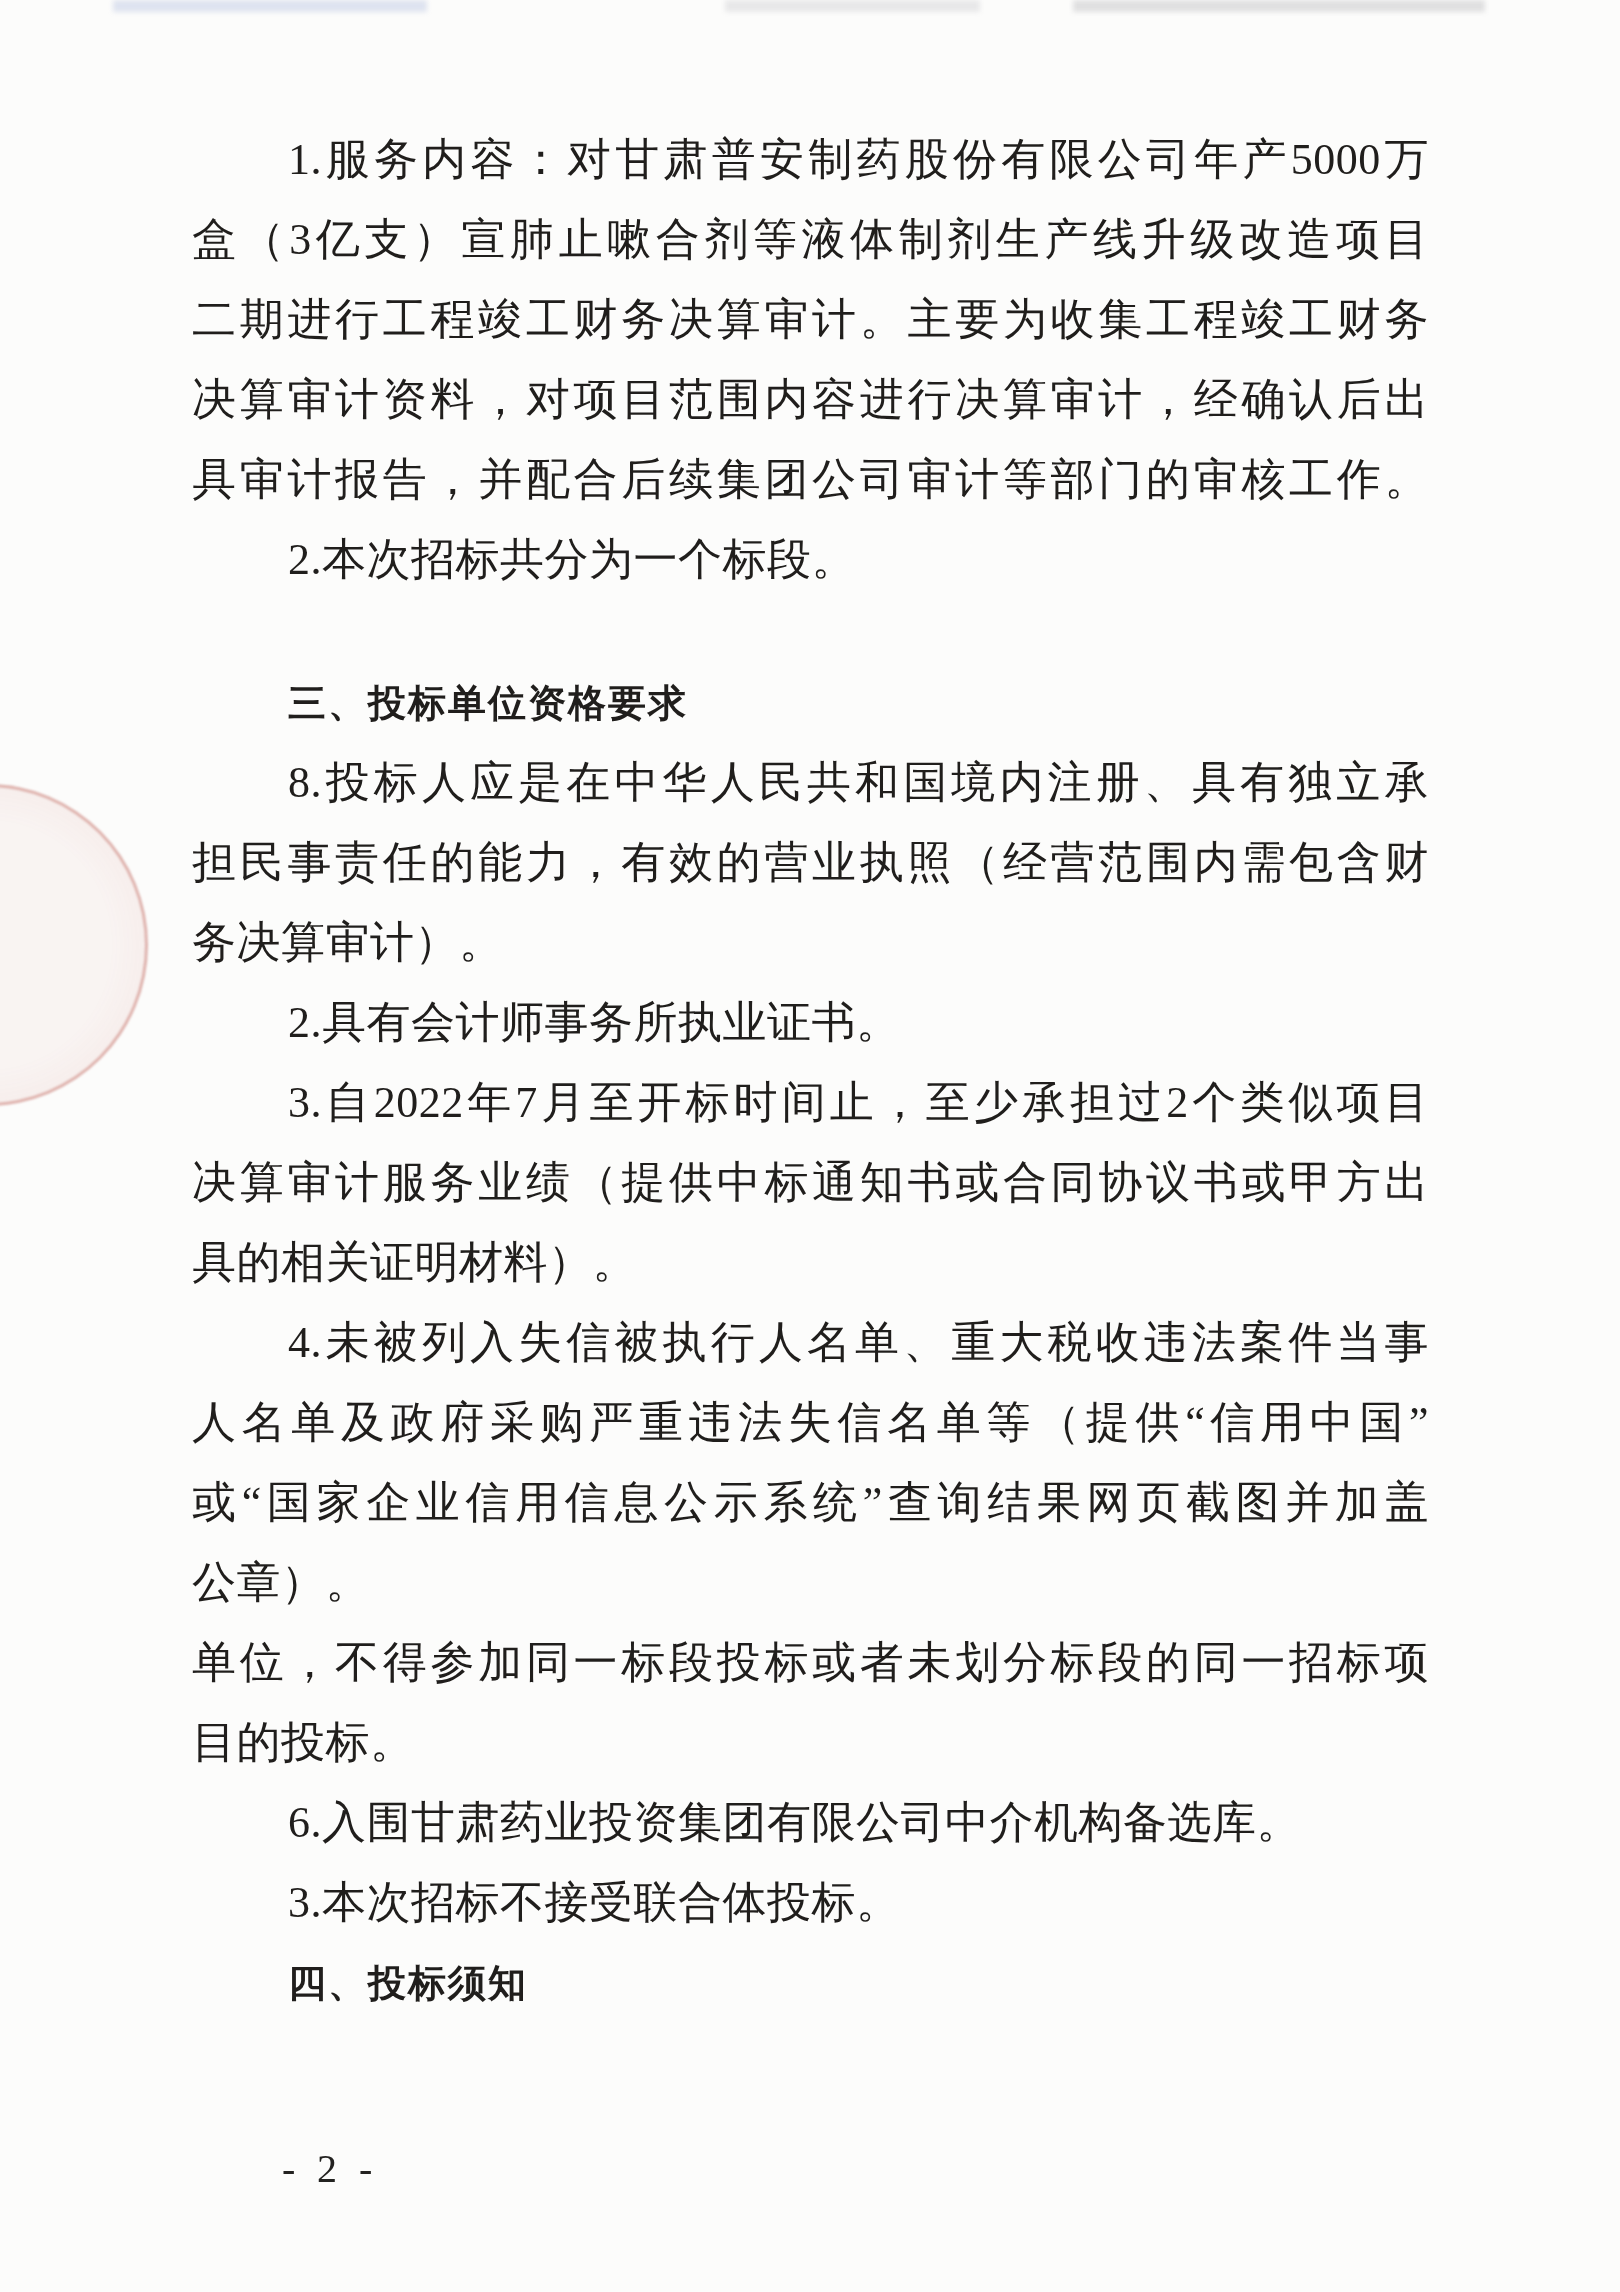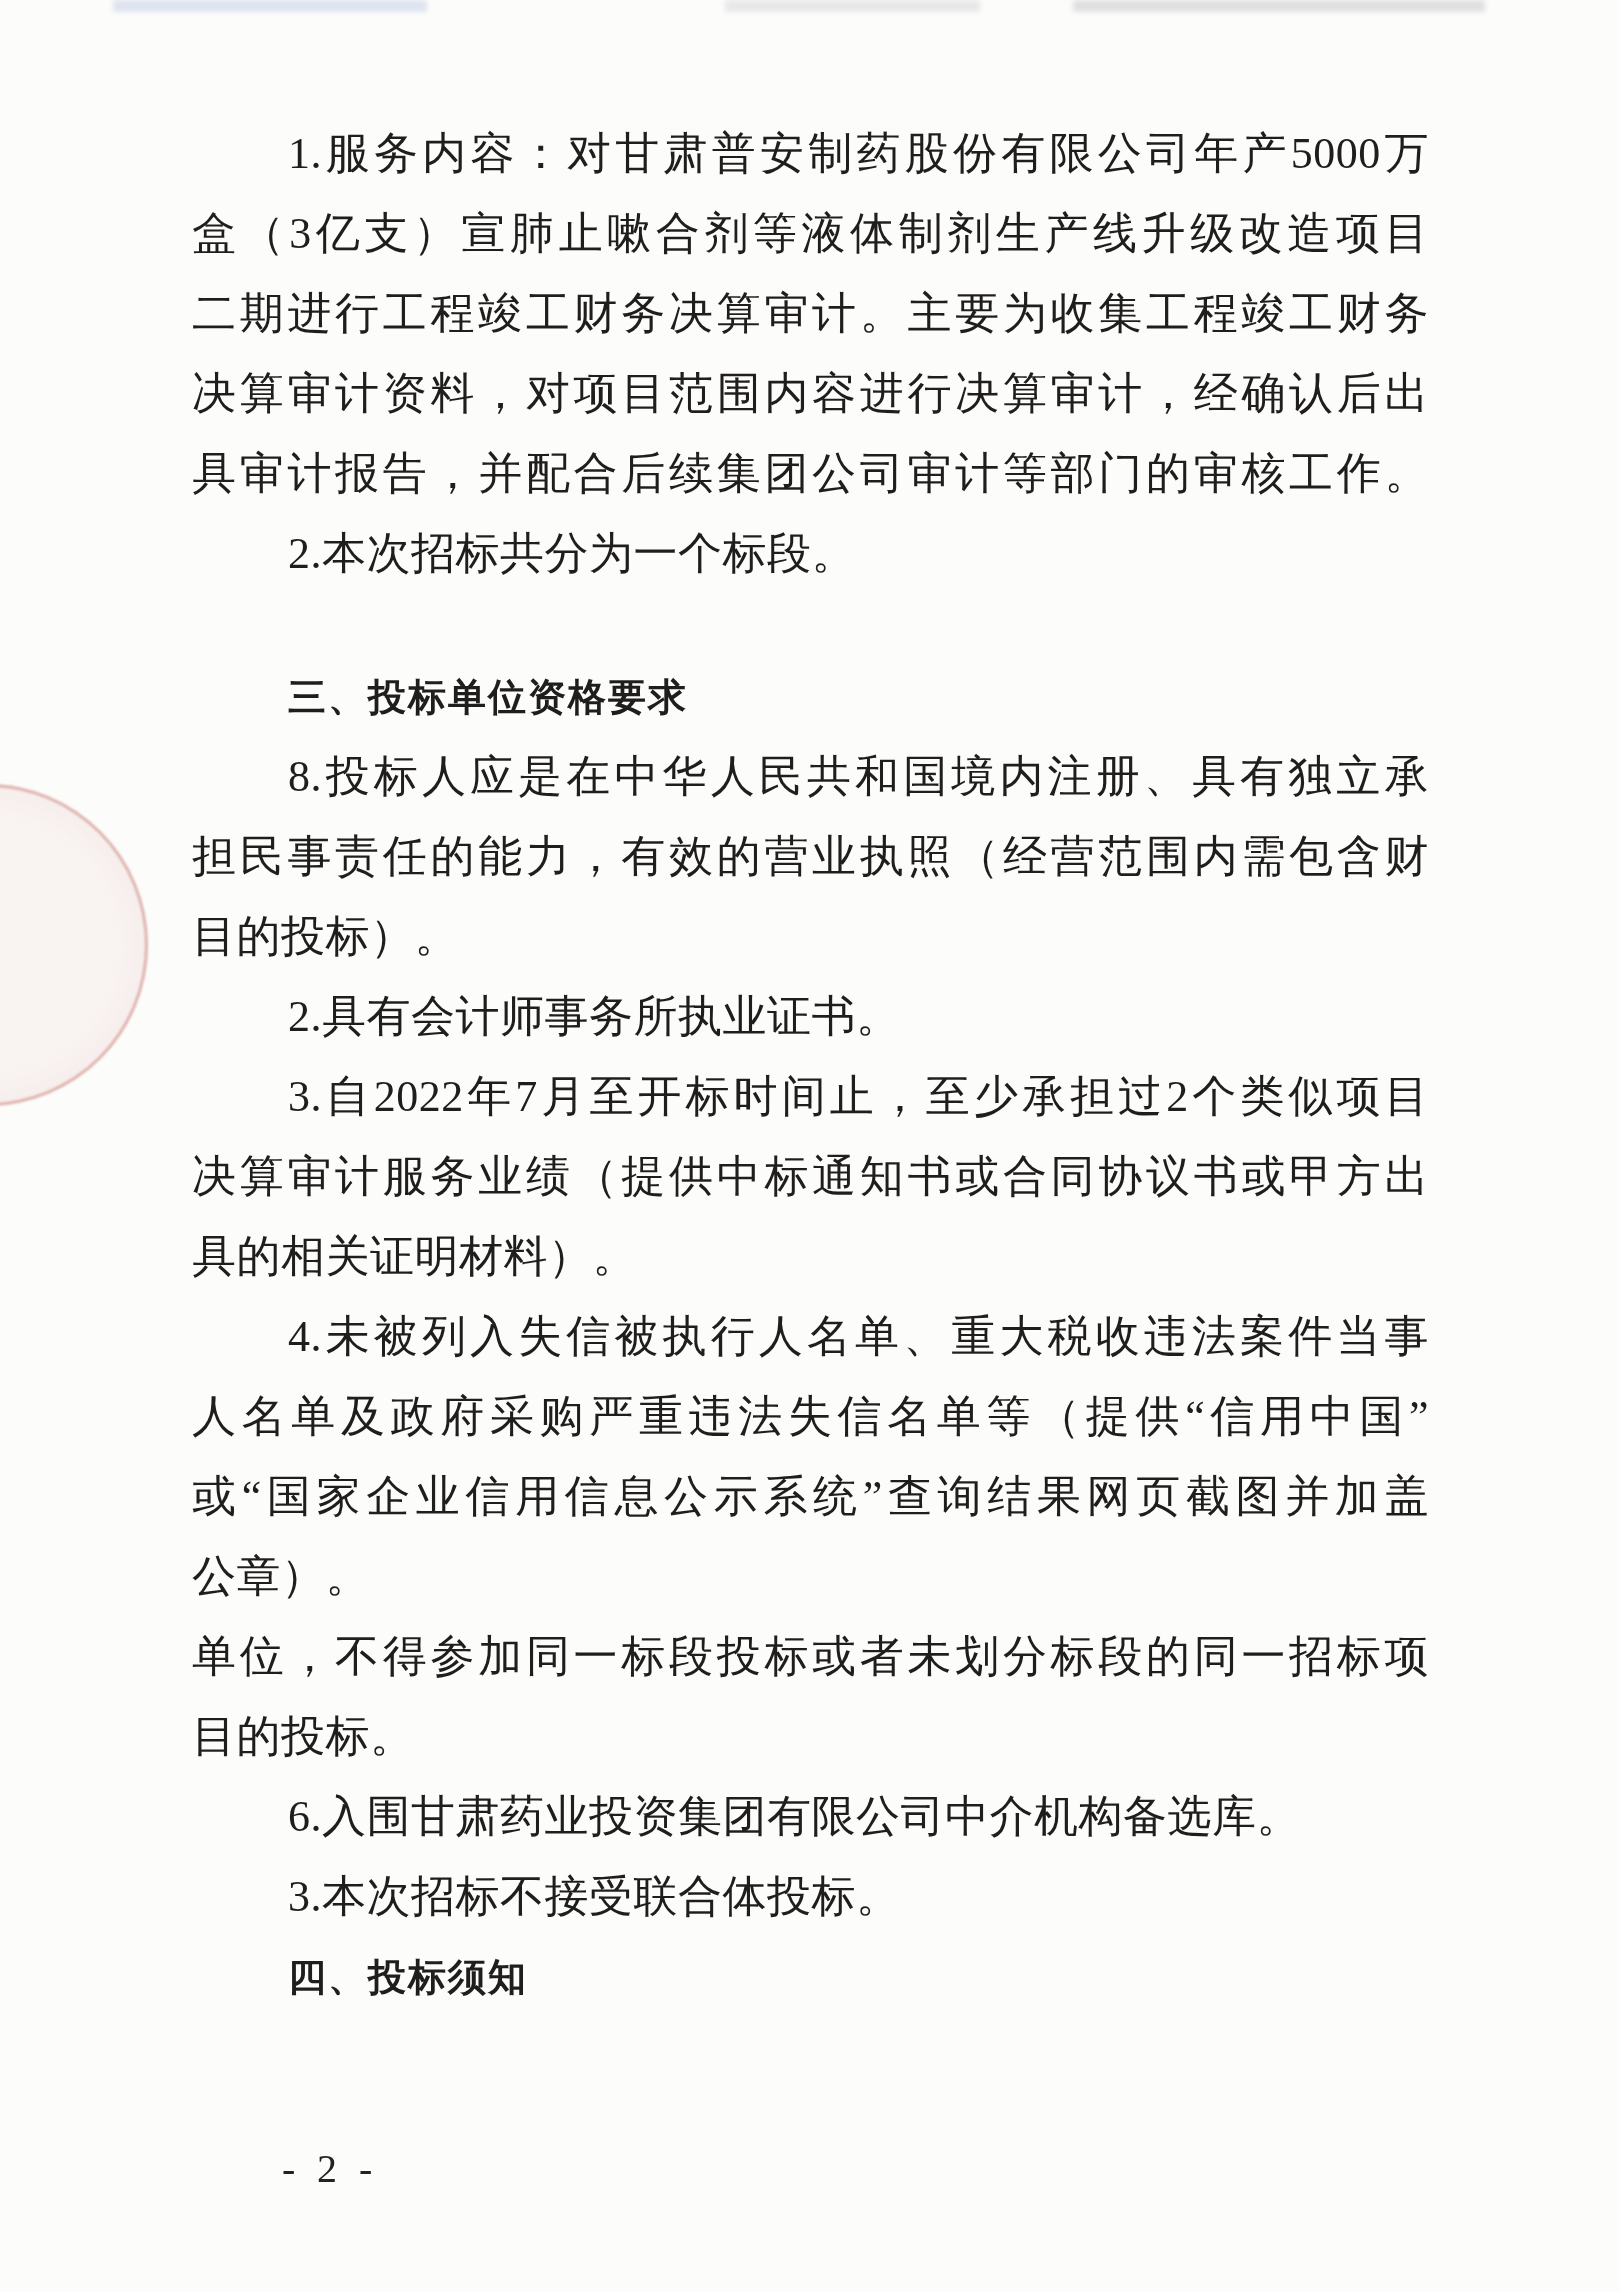--- a/index.html
+++ b/index.html
@@ -33,21 +33,21 @@
     height: 316px;
     border: 3.9px solid rgba(183, 84, 74, 0.38);
     border-radius: 50%;
     background: radial-gradient(circle, rgba(196, 96, 84, 0.05) 55%, rgba(196, 96, 84, 0.10) 78%, rgba(196,96,84,0) 92%);
     filter: blur(1px);
     pointer-events: none;
   }
   .content {
     position: absolute;
     left: 192px;
-    top: 114px;
+    top: 120px;
     width: 1237px;
   }
   .line {
     font-size: 44px;
     line-height: 80px;
     white-space: nowrap;
     letter-spacing: 0.5px;
   }
   .line.fill {
     white-space: normal;
@@ -91,21 +91,21 @@
       </div>
       <div class="block para">
         <div class="line first">2.本次招标共分为一个标段。</div>
       </div>
       <div class="block heading space-before">
         <div class="line first">三、投标单位资格要求</div>
       </div>
       <div class="block para">
         <div class="line first fill">8.投标人应是在中华人民共和国境内注册、具有独立承</div>
         <div class="line fill">担民事责任的能力，有效的营业执照（经营范围内需包含财</div>
-        <div class="line">目的投标）。</div>
+        <div class="line">务决算审计）。</div>
       </div>
       <div class="block para">
         <div class="line first">2.具有会计师事务所执业证书。</div>
       </div>
       <div class="block para">
         <div class="line first fill">3.自2022年7月至开标时间止，至少承担过2个类似项目</div>
         <div class="line fill">决算审计服务业绩（提供中标通知书或合同协议书或甲方出</div>
         <div class="line">具的相关证明材料）。</div>
       </div>
       <div class="block para">

